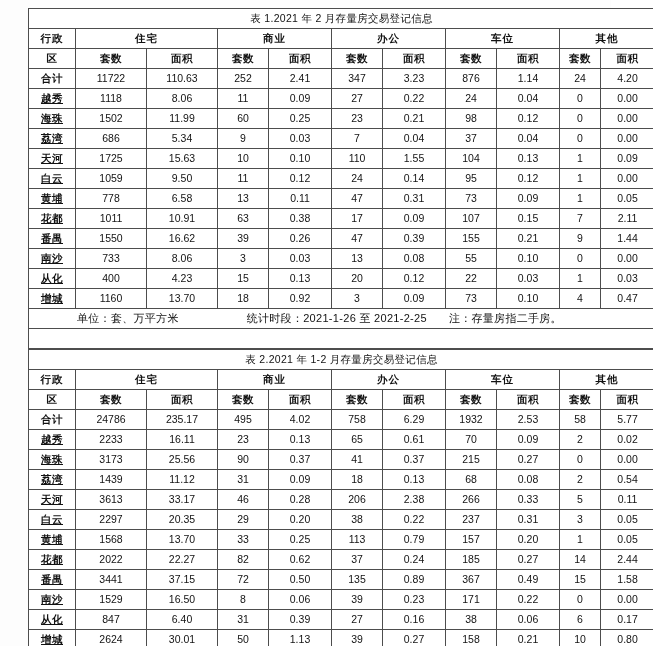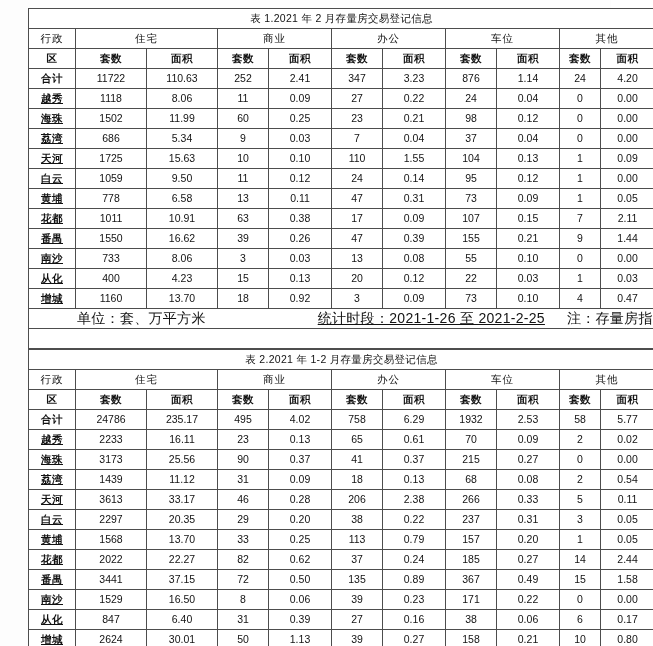--- a/index.html
+++ b/index.html
@@ -47,21 +47,21 @@
     overflow: hidden;
   }
   td.title-cell {
     height: 23px;
     font-size: 11.5px;
     letter-spacing: 0.3px;
   }
   td.grp-head {
     height: 21px;
     font-size: 11.5px;
-    font-weight: normal;
+    font-weight: bold;
     letter-spacing: 1px;
   }
   td.sub-head {
     height: 21px;
     font-size: 11.5px;
     font-weight: bold;
     letter-spacing: 0.5px;
   }
   td.row-label {
     font-size: 11.5px;
@@ -87,29 +87,28 @@
     border-left: 1px solid #4d4d4d;
     border-right: 1px solid #4d4d4d;
     border-top: 1px solid #4d4d4d;
     border-bottom: 1px solid #4d4d4d;
   }
   .note-inner {
     display: flex;
     align-items: center;
     justify-content: flex-start;
     height: 100%;
-    font-size: 14px;
+    font-size: 11px;
     letter-spacing: 0.3px;
   }
   .note-unit {
     margin-left: 48px;
   }
   .note-period {
-    margin-left: 112px;
-    text-decoration: underline;
+    margin-left: 68px;
   }
   .note-remark {
     margin-left: 22px;
   }
   
   td.grp-sep {
     border-left-width: 1px;
     border-left-color: #3a3a3a;
   }
 </style>

